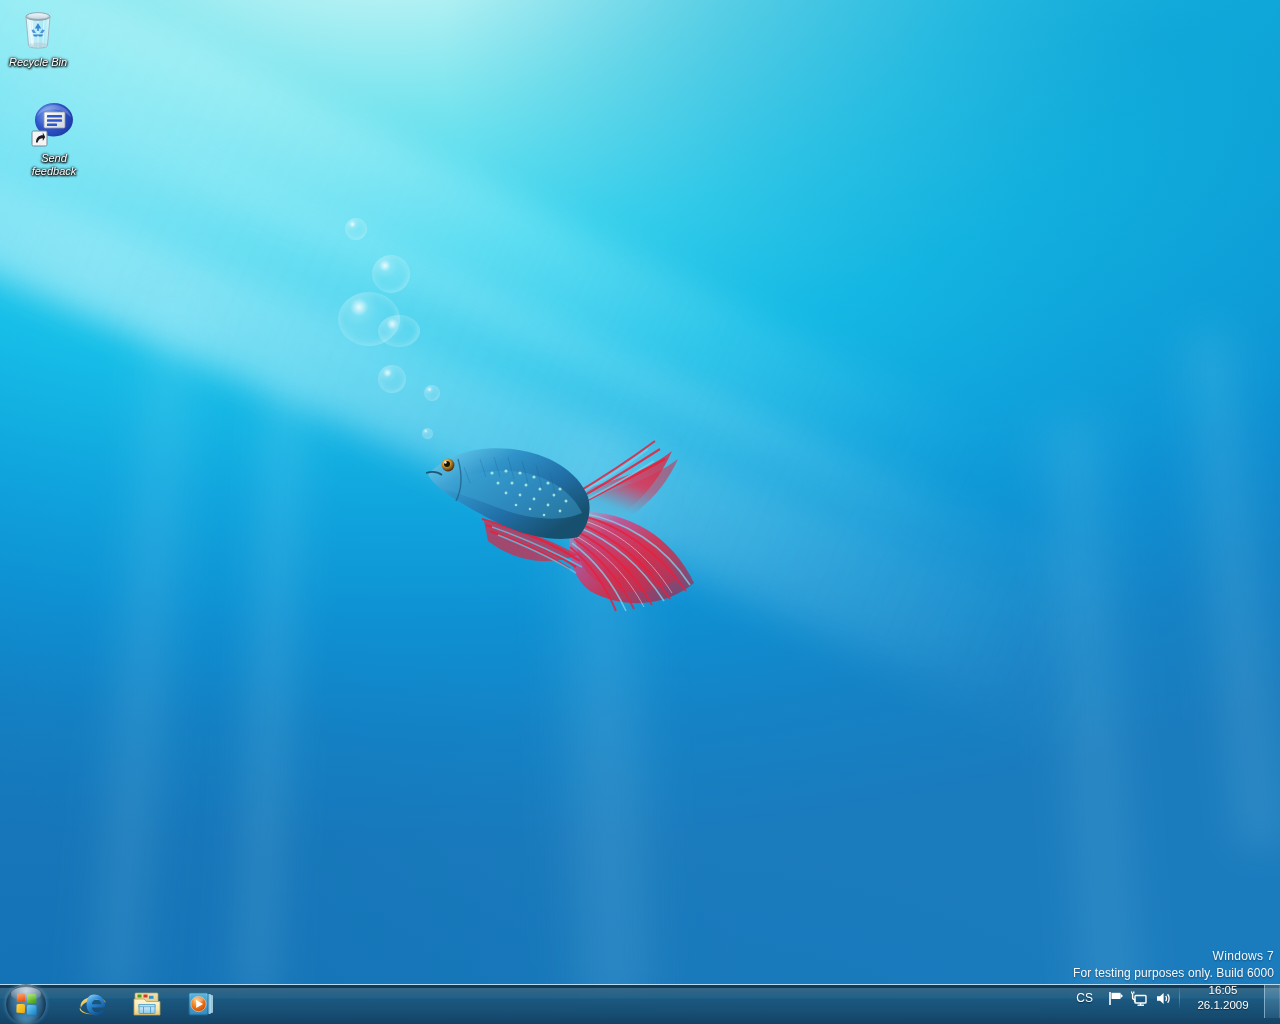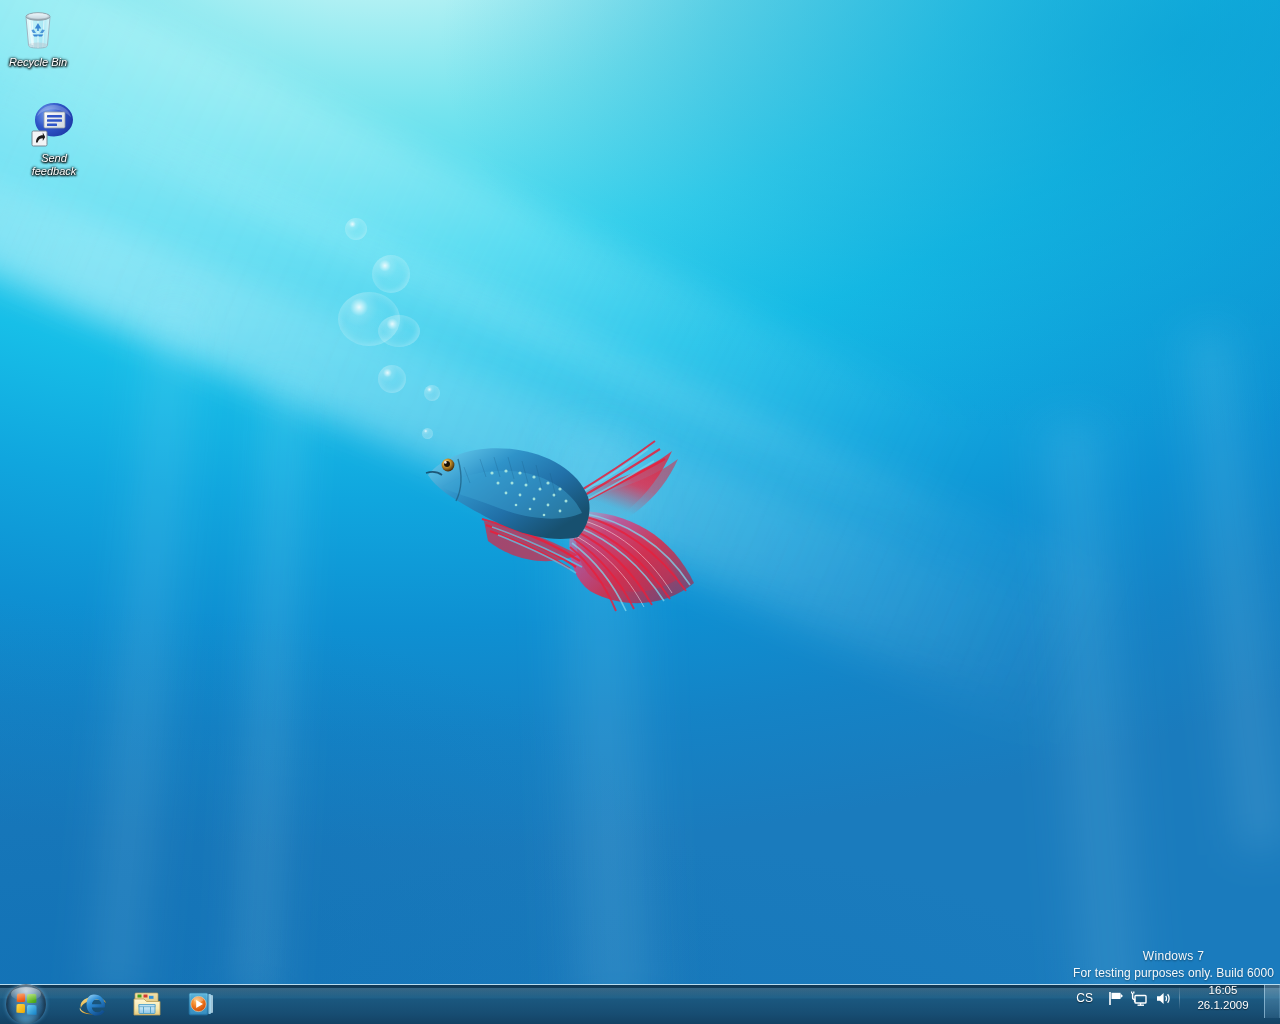--- a/index.html
+++ b/index.html
@@ -107,21 +107,21 @@
     font-style: italic;
   }
   #icon-recycle-bin { left: 0px;  top: 4px; }
   #icon-send-feedback { left: 0px; top: 100px; margin-left: 16px; }
 
   
   #watermark {
     position: absolute;
     right: 6px;
     bottom: 42px;
-    text-align: center;
+    text-align: right;
     color: #ffffff;
     font-size: 12px;
     line-height: 17px;
     text-shadow: 0 1px 2px rgba(0,0,0,0.45);
     opacity: 0.95;
   }
   #watermark .wm-line1 { letter-spacing: 0.3px; }
   #watermark .wm-line2 { letter-spacing: 0.1px; }
 
   

